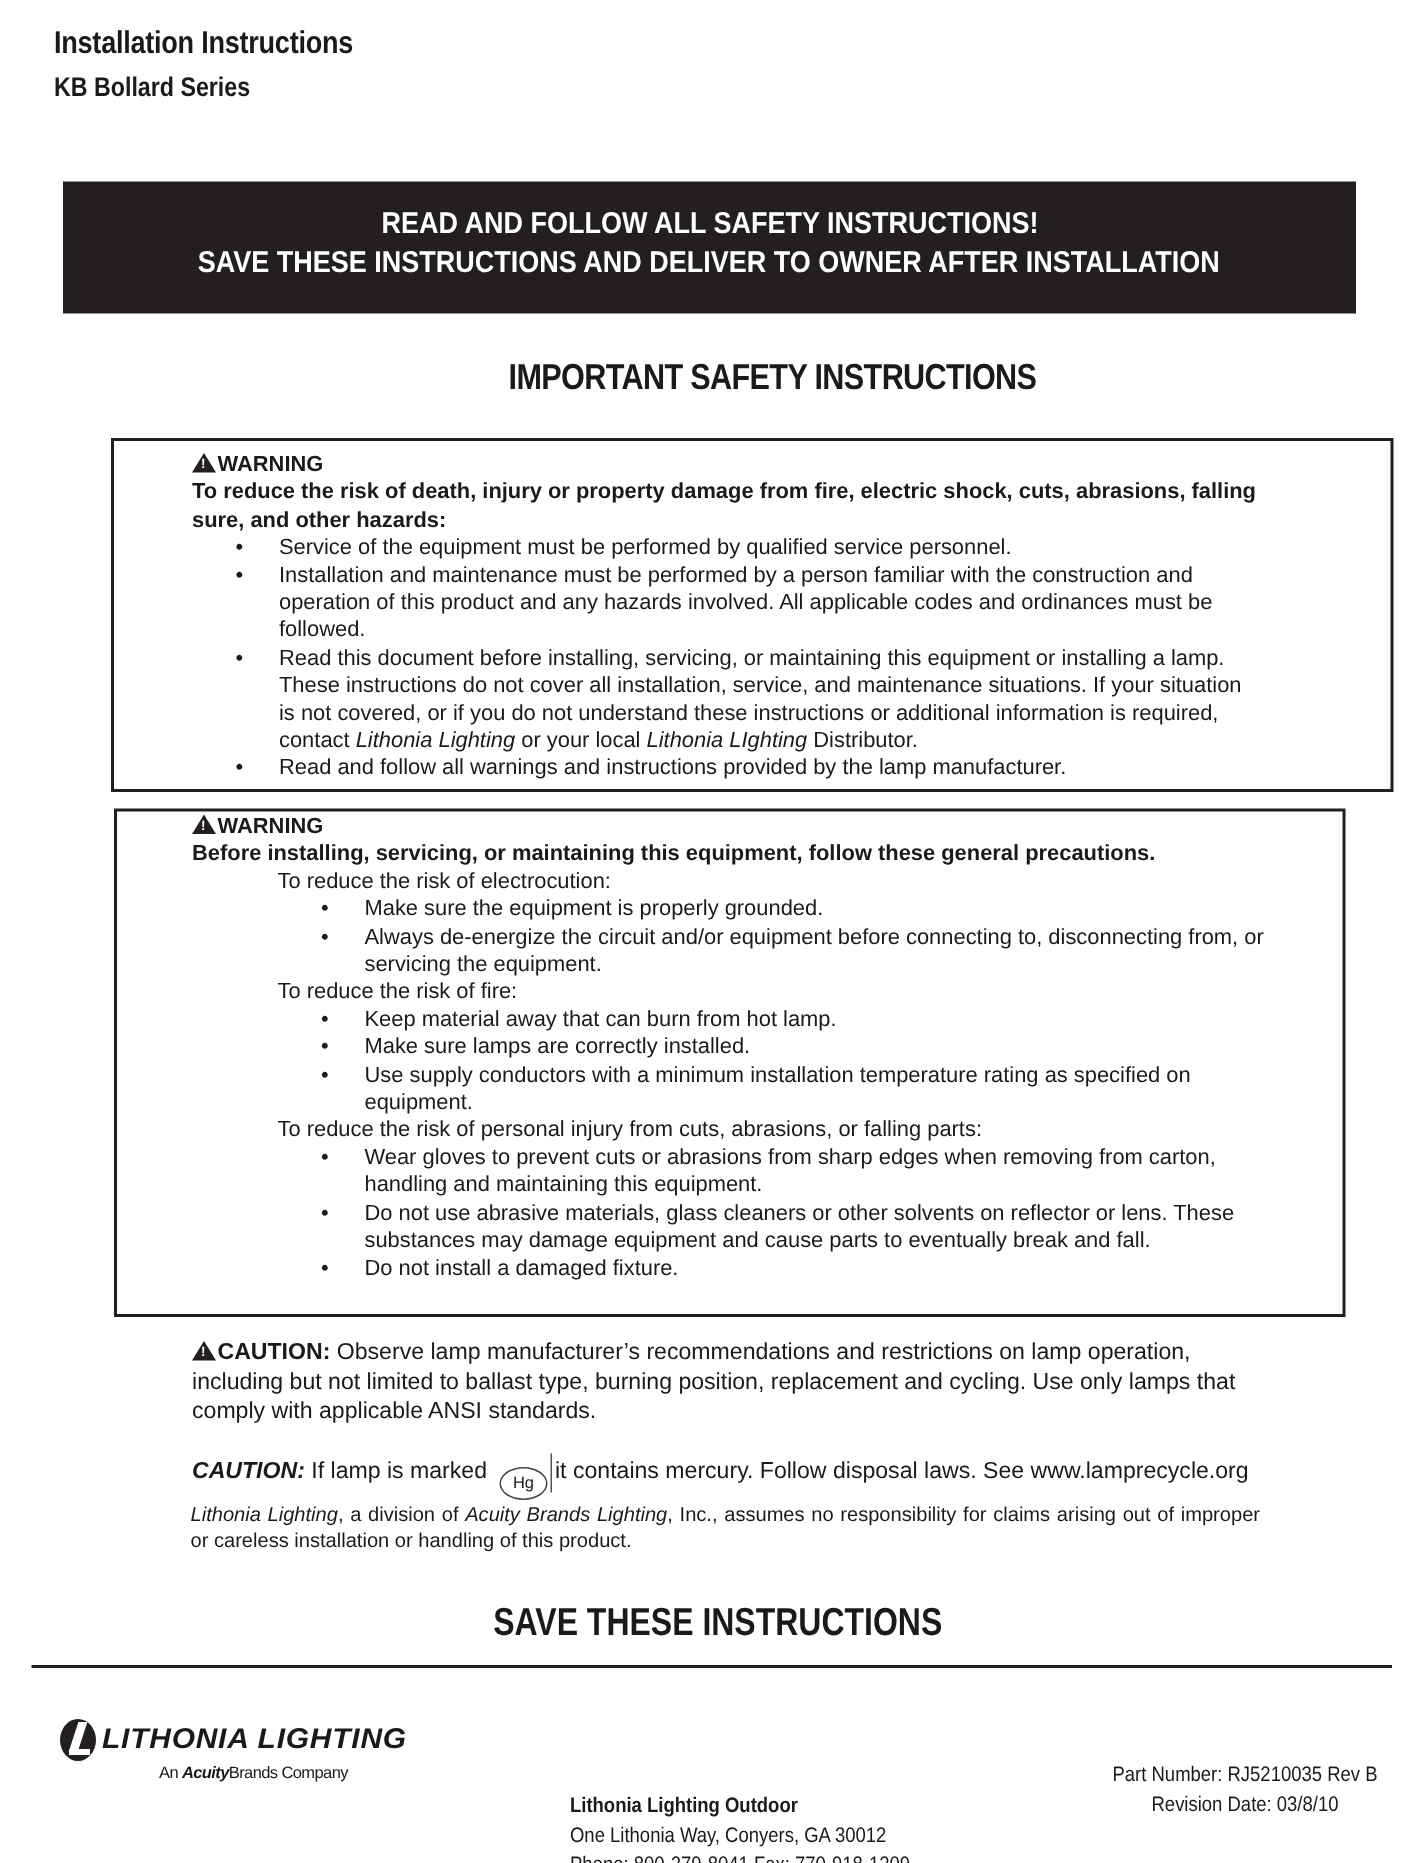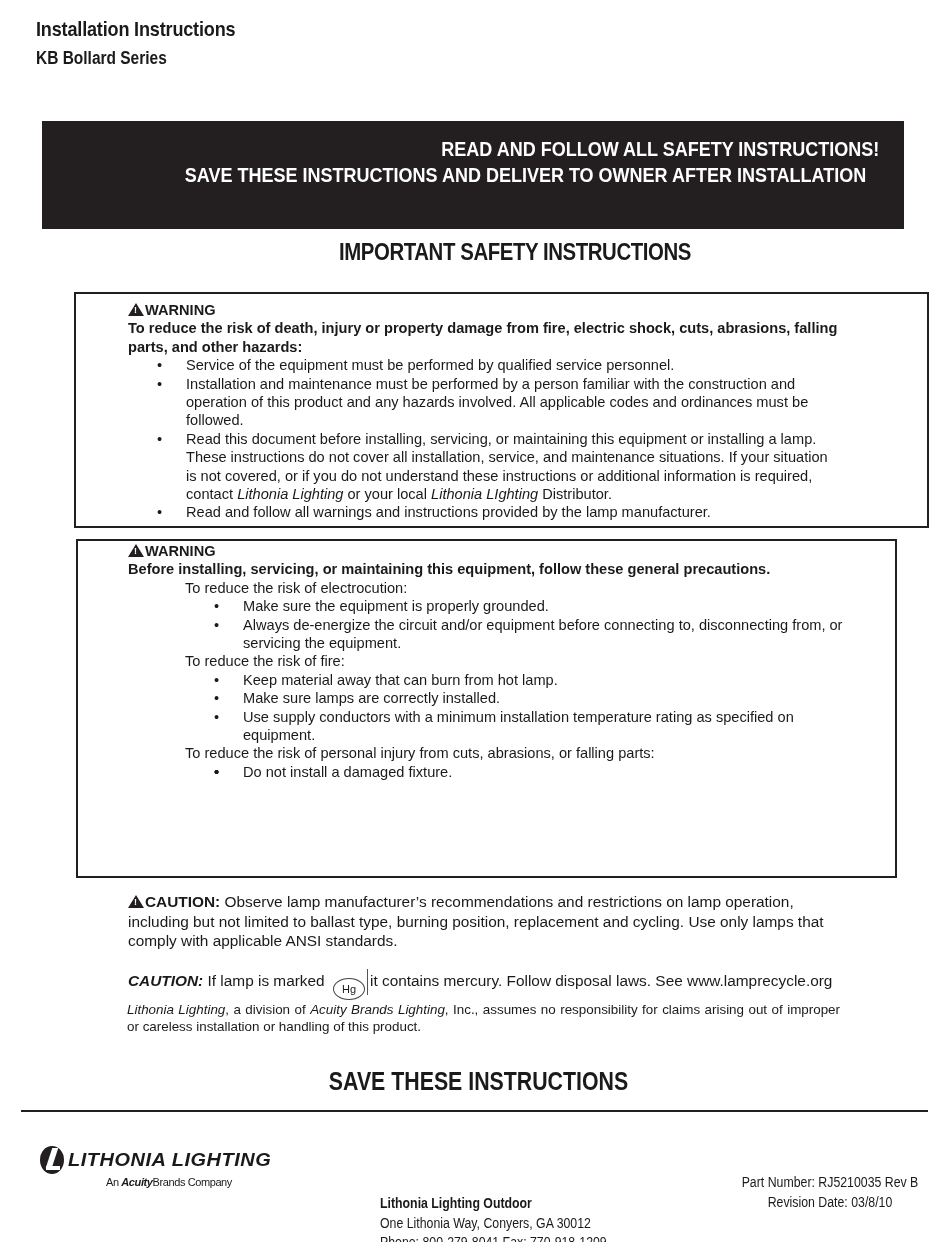--- a/index.html
+++ b/index.html
@@ -2,22 +2,22 @@
 <html><head>
 <meta charset="utf-8">
 <style>
   html, body { margin:0; padding:0; background:#ffffff; }
   body { width:950px; height:1242px; position:relative; overflow:hidden;
          font-family:"Liberation Sans", sans-serif; color:#1a1a1a; }
   .doc-title { position:absolute; left:36px; top:17px; font-size:21px; font-weight:bold;
                letter-spacing:-0.2px; transform:scaleX(0.86); transform-origin:left top; }
   .doc-subtitle { position:absolute; left:36px; top:48px; font-size:18px; font-weight:bold;
                   transform:scaleX(0.86); transform-origin:left top; }
-  .banner { position:absolute; left:42px; top:121px; width:862px; height:108px; background:#231f20;
-            color:#ffffff; text-align:right; font-weight:bold; font-size:20px; line-height:26px;
+  .banner { position:absolute; left:42px; top:121px; width:862px; height:88px; background:#231f20;
+            color:#ffffff; text-align:center; font-weight:bold; font-size:20px; line-height:26px;
             box-sizing:border-box; padding-top:15px; }
   .banner div { display:inline-block; transform:scaleX(0.9); }
   .section-heading { position:absolute; left:0; width:950px; text-align:center; font-weight:bold;
                      font-size:24px; }
   .section-heading span { display:inline-block; transform:scaleX(0.85); letter-spacing:-0.5px; }
   .box { position:absolute; border:2.5px solid #231f20; box-sizing:border-box; }
   .box1 { left:74px; top:292px; width:855px; height:236px; }
   .box2 { left:76px; top:539px; width:821px; height:339px; }
   .txt { position:absolute; left:128px; font-size:14.6px; line-height:18.4px; }
   .warn-label { font-weight:bold; font-size:14.6px; }
@@ -69,21 +69,21 @@
 
 <div class="section-heading" style="top:238px;margin-left:40px;">
   <span>IMPORTANT SAFETY INSTRUCTIONS</span>
 </div>
 
 <div class="box box1"></div>
 <div class="txt" style="top:301px; width:710px;">
   <div class="warn-label">
     <span class="warn-tri"></span><span>WARNING</span>
   </div>
-  <div class="bold">To reduce the risk of death, injury or property damage from fire, electric shock, cuts, abrasions, falling parts, and other hazards:</div>
+  <div class="bold">To reduce the risk of death, injury or property damage from fire, electric shock, cuts, abrasions, falling sure, and other hazards:</div>
   <ul class="ul">
     <li><span class="bullet">•</span><span>Service of the equipment must be performed by qualified service personnel.</span></li>
     <li><span class="bullet">•</span><span>Installation and maintenance must be performed by a person familiar with the construction and operation of this product and any hazards involved. All applicable codes and ordinances must be followed.</span></li>
     <li><span class="bullet">•</span><span>Read this document before installing, servicing, or maintaining this equipment or installing a lamp. These instructions do not cover all installation, service, and maintenance situations. If your situation is not covered, or if you do not understand these instructions or additional information is required, contact</span> <i>Lithonia Lighting</i><span> or your local </span><i>Lithonia LIghting</i><span> Distributor.</span></li>
     <li><span class="bullet">•</span><span>Read and follow all warnings and instructions provided by the lamp manufacturer.</span></li>
   </ul>
 </div>
 
 <div class="box box2"></div>
 <div class="txt" style="top:542px; width:715px;">
@@ -100,22 +100,22 @@
 
   <div class="sub">To reduce the risk of fire:</div>
   <ul class="ul ul2">
     <li><span class="bullet">•</span><span>Keep material away that can burn from hot lamp.</span></li>
     <li><span class="bullet">•</span><span>Make sure lamps are correctly installed.</span></li>
     <li><span class="bullet">•</span><span>Use supply conductors with a minimum installation temperature rating as specified on equipment.</span></li>
   </ul>
 
   <div class="sub">To reduce the risk of personal injury from cuts, abrasions, or falling parts:</div>
   <ul class="ul ul2">
-    <li><span class="bullet">•</span></li>
-    <li><span class="bullet">•</span></li>
+    <li><span class="bullet">•</span><span>Wear gloves to prevent cuts or abrasions from sharp edges when removing from carton, handling and maintaining this equipment.</span></li>
+    <li><span class="bullet">•</span><span>Do not use abrasive materials, glass cleaners or other solvents on reflector or lens. These substances may damage equipment and cause parts to eventually break and fall.</span></li>
     <li><span class="bullet">•</span><span>Do not install a damaged fixture.</span></li>
   </ul>
 </div>
 
 <div class="caution">
   <span class="warn-tri"></span><b>CAUTION:</b><span> Observe lamp manufacturer’s recommendations and restrictions on lamp operation, including but not limited to ballast type, burning position, replacement and cycling. Use only lamps that comply with applicable ANSI standards.</span>
 </div>
 
 <div class="notice">
   <b><i>CAUTION:</i></b><span> If lamp is marked</span>

